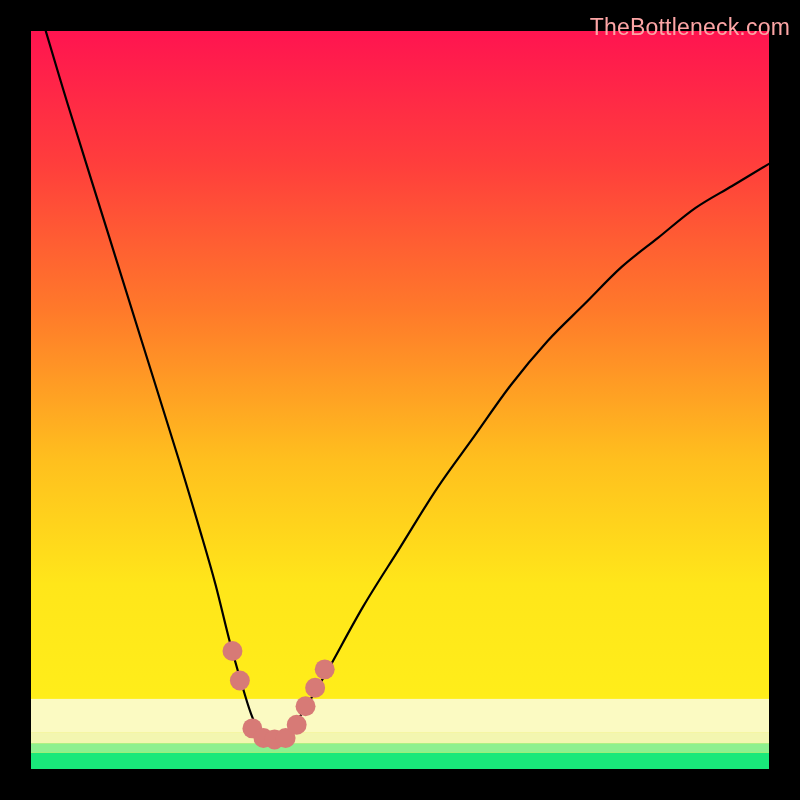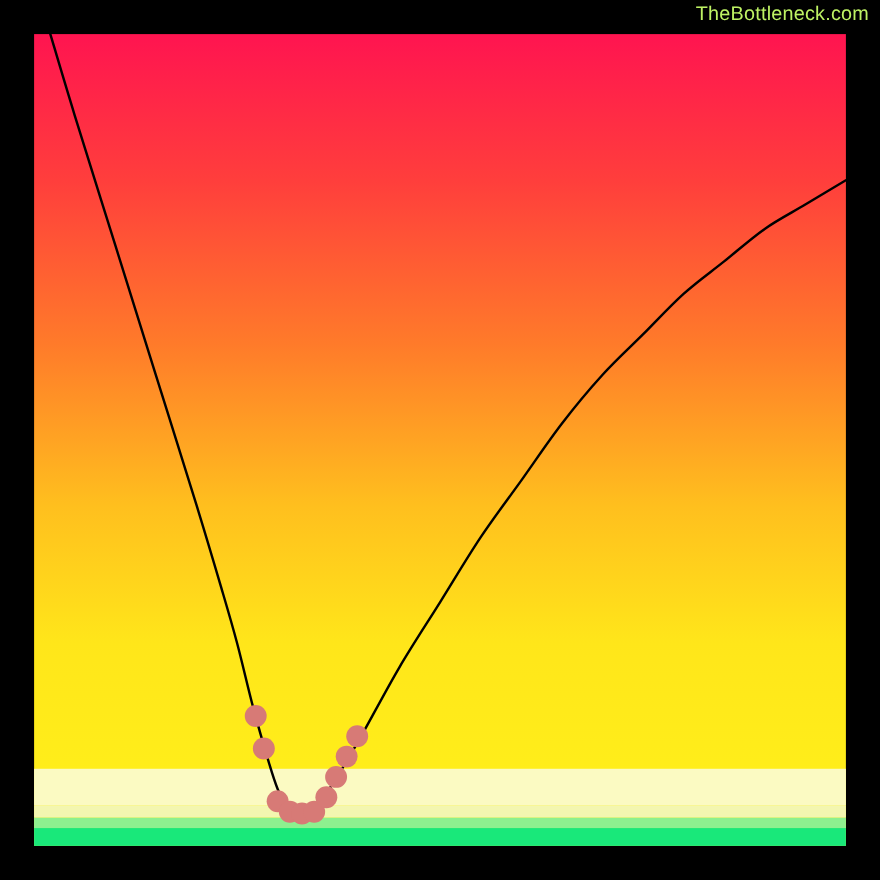--- a/index.html
+++ b/index.html
@@ -14,24 +14,24 @@
   .frame {
     position: absolute;
     left: 0;
     top: 0;
     width: 800px;
     height: 800px;
     background: #000;
   }
   .watermark {
     position: absolute;
-    top: 2px;
+    top: 14px;
     right: 10px;
-    color: #bef264;
-    font-size: 18px;
+    color: #fca5a5;
+    font-size: 23px;
     font-weight: 400;
     letter-spacing: 0.2px;
     z-index: 20;
   }
   .plot-wrap {
     position: absolute;
     left: 31px;
     top: 31px;
     width: 738px;
     height: 738px;

